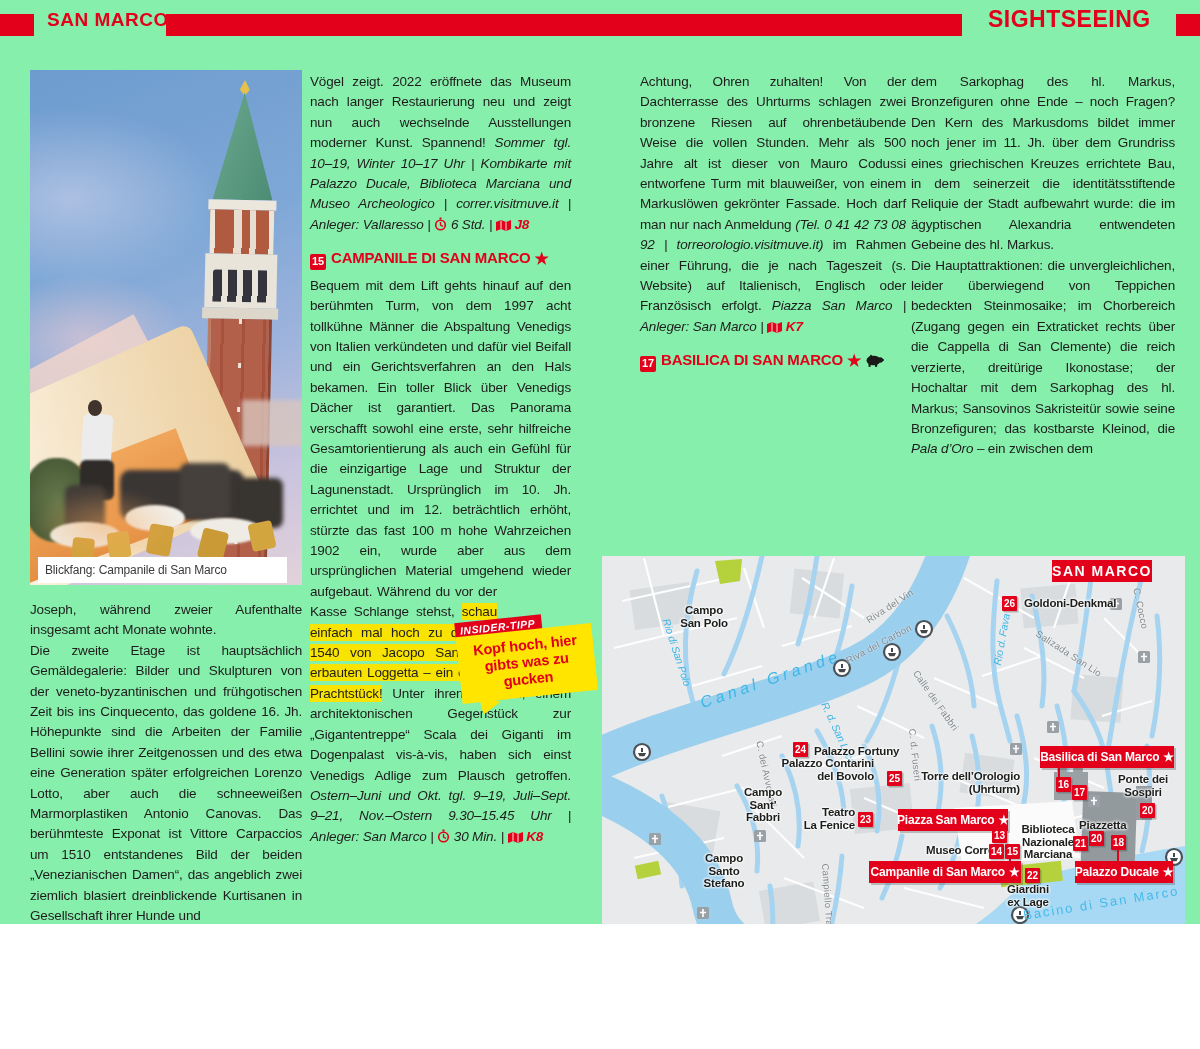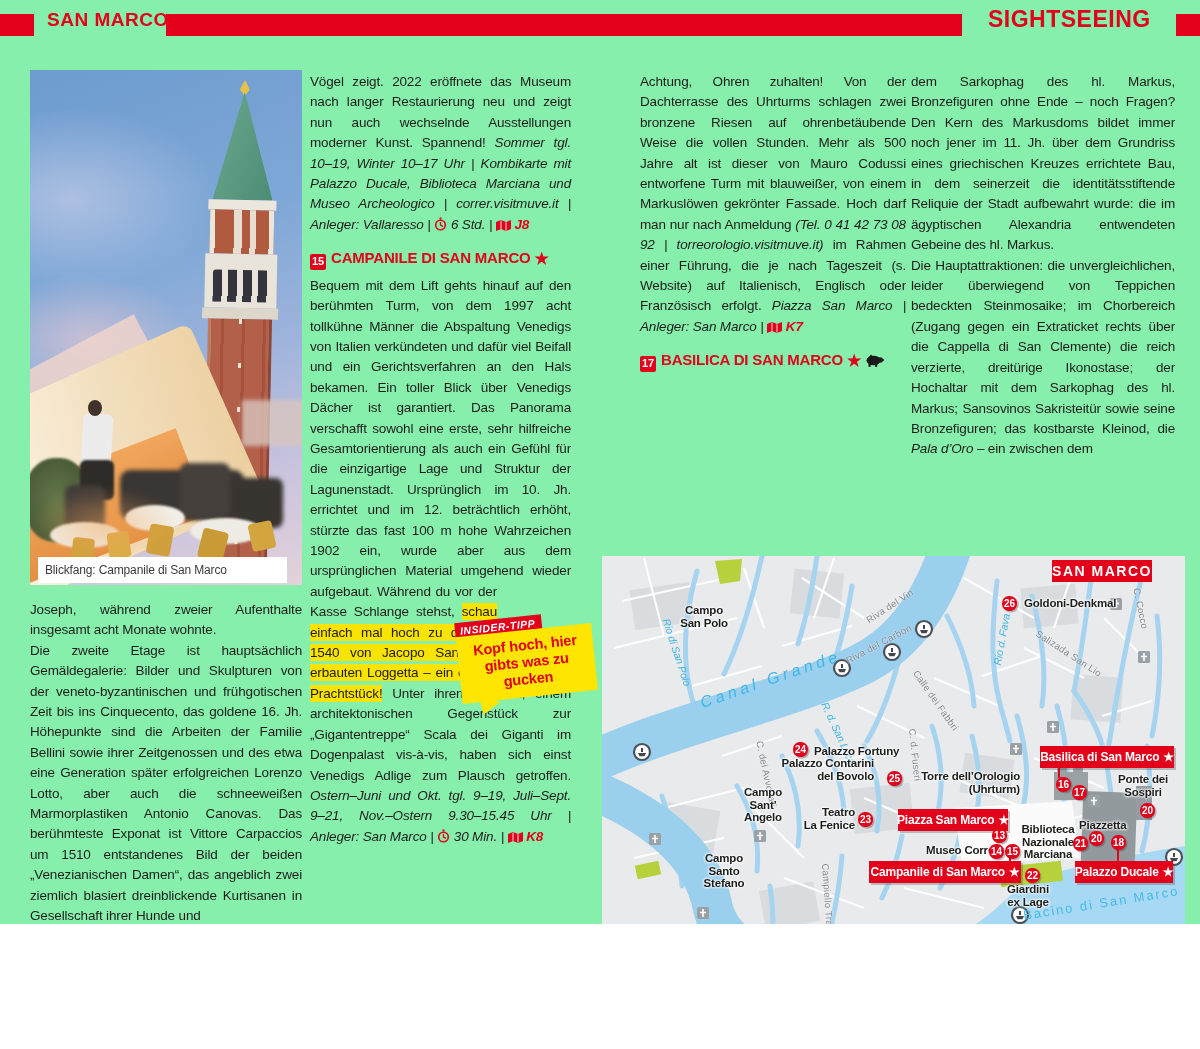--- a/index.html
+++ b/index.html
@@ -73,21 +73,21 @@
   
   .map { position:absolute; left:602px; top:556px; width:583px; height:444px; overflow:hidden; background:#e8eaeb; }
   .map svg.base { position:absolute; inset:0; }
   .mtitle { position:absolute; left:450px; top:4px; width:100px; height:22px; background:#e2001a; color:#fff;
       font-weight:bold; font-size:14px; letter-spacing:1.5px; display:flex; align-items:center; justify-content:center; }
   .mbox { position:absolute; height:22px; background:#e2001a; color:#fff; font-weight:bold; font-size:12px;
       display:flex; align-items:center; justify-content:center; gap:4px; padding:0 5px; white-space:nowrap;
       box-shadow:2px 2px 0 rgba(70,70,70,.3); letter-spacing:-0.2px; }
   .mbox .wstar { color:#fff; font-size:12px; }
   .mbadge { position:absolute; width:15px; height:15px; background:#e2001a; color:#fff; font-weight:bold; font-size:10px;
-      display:flex; align-items:center; justify-content:center; border-radius:7px; box-shadow:1.5px 1.5px 0 rgba(70,70,70,.35); letter-spacing:0; }
+      display:flex; align-items:center; justify-content:center; border-radius:1px; box-shadow:1.5px 1.5px 0 rgba(70,70,70,.35); letter-spacing:0; }
   .mpoi { position:absolute; font-weight:bold; font-size:11.5px; line-height:12.5px; color:#1d1d1b;
       text-shadow:0 0 3px #fff,0 0 3px #fff,0 0 3px #fff; letter-spacing:-0.2px; }
   .mstreet { position:absolute; font-size:9.5px; color:#82888d; white-space:nowrap; transform-origin:left top;
       text-shadow:0 0 2px #fff; letter-spacing:0.3px; }
   .mwater { position:absolute; font-size:10.5px; font-style:italic; color:#3fb6e8; white-space:nowrap; transform-origin:left top; }
   .mleader { position:absolute; width:2px; background:#e2001a; }
   .northarrow { position:absolute; left:512px; top:368px; width:0; height:0;
       border-left:8px solid transparent; border-right:8px solid transparent; border-bottom:22px solid #111; }
   .scale-m { position:absolute; left:462px; top:394px; width:116px; text-align:center; font-weight:bold; font-size:13px; color:#111; }
   .scalebar { position:absolute; left:470px; top:414px; width:100px; height:10px;
@@ -433,21 +433,21 @@
     <span class="mstreet" style="left:262px;top:60px;transform:rotate(-33deg)">Riva del Vin</span>
     <span class="mstreet" style="left:242px;top:100px;transform:rotate(-28deg)">Riva del Carbon</span>
     <span class="mstreet" style="left:438px;top:72px;transform:rotate(33deg)">Salizada San Lio</span>
     <span class="mstreet" style="left:540px;top:31px;transform:rotate(78deg)">C. Cocco</span>
     <span class="mstreet" style="left:318px;top:112px;transform:rotate(55deg)">Calle dei Fabbri</span>
     <span class="mstreet" style="left:316px;top:172px;transform:rotate(84deg)">C. d. Fuseri</span>
     <span class="mstreet" style="left:163px;top:184px;transform:rotate(78deg)">C. dei Avvocati</span>
     <span class="mstreet" style="left:229px;top:307px;transform:rotate(86deg)">Campiello Traghetto</span>
 
     <div class="mpoi" style="left:75px;top:48px;width:54px;text-align:center"><span>Campo</span><br><span>San Polo</span></div>
-    <div class="mpoi" style="left:138px;top:230px;width:46px;text-align:center"><span>Campo</span><br><span>Sant’</span><br><span>Angelo</span></div>
+    <div class="mpoi" style="left:138px;top:230px;width:46px;text-align:center"><span>Campo</span><br><span>Sant’</span><br><span>Fabbri</span></div>
     <div class="mpoi" style="left:96px;top:296px;width:52px;text-align:center"><span>Campo</span><br><span>Santo</span><br><span>Stefano</span></div>
     <div class="mpoi" style="left:422px;top:41px">Goldoni-Denkmal</div>
     <div class="mpoi" style="left:212px;top:189px">Palazzo Fortuny</div>
     <div class="mpoi" style="left:150px;top:201px;width:122px;text-align:right"><span>Palazzo Contarini</span><br><span>del Bovolo</span></div>
     <div class="mpoi" style="left:138px;top:250px;width:115px;text-align:right"><span>Teatro</span><br><span>La Fenice</span></div>
     <div class="mpoi" style="left:300px;top:214px;width:118px;text-align:right"><span>Torre dell’Orologio</span><br><span>(Uhrturm)</span></div>
     <div class="mpoi" style="left:510px;top:217px;width:62px;text-align:center"><span>Ponte dei</span><br><span>Sospiri</span></div>
     <div class="mpoi" style="left:324px;top:288px">Museo Correr</div>
     <div class="mpoi" style="left:418px;top:267px;width:56px;text-align:center"><span>Biblioteca</span><br><span>Nazionale</span><br><span>Marciana</span></div>
     <div class="mpoi" style="left:477px;top:263px">Piazzetta</div>

